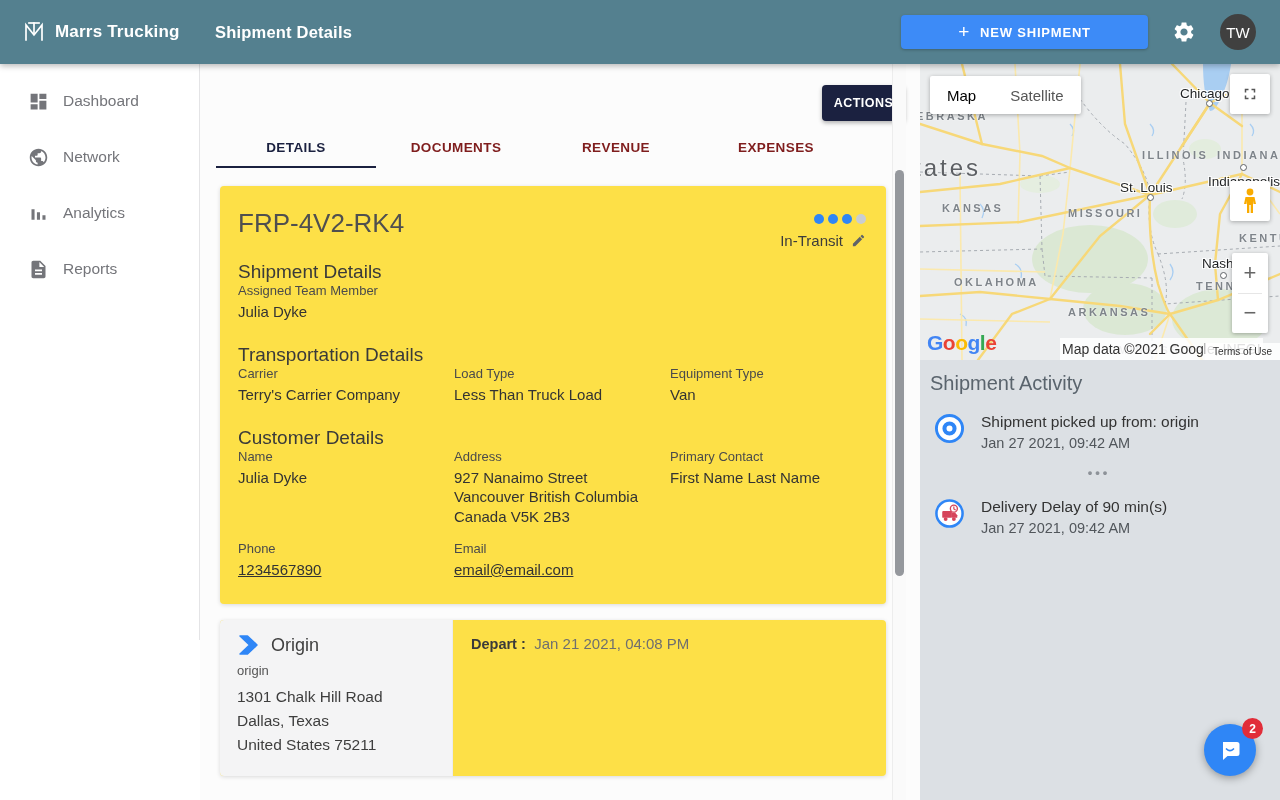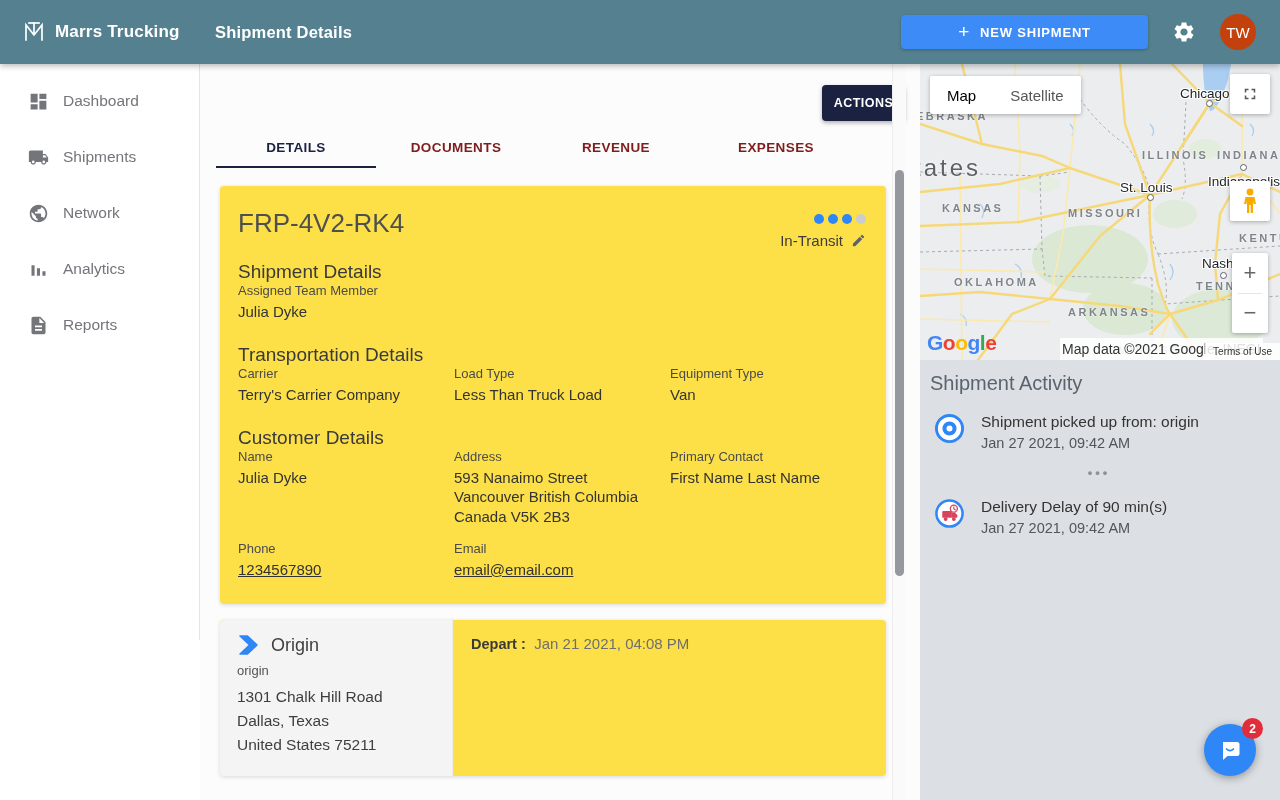--- a/index.html
+++ b/index.html
@@ -14,21 +14,21 @@
   .brand-logo { width:24px; height:24px; flex:0 0 auto; }
   .brand-name { color:#fff; font-size:17px; font-weight:bold; letter-spacing:.2px; }
   .page-title { color:#fff; font-size:16.5px; font-weight:bold; letter-spacing:.2px; }
   .header-right { margin-left:auto; display:flex; align-items:center; gap:24px; padding-right:24px; }
   .new-shipment-btn { width:247px; height:34px; background:#3D8BF7; border:none; border-radius:4px;
             color:#fff; font-family:inherit; font-size:13px; font-weight:bold; letter-spacing:.8px;
             display:flex; align-items:center; justify-content:center; gap:10px; cursor:pointer;
             box-shadow:0 1px 3px rgba(0,0,0,.25); }
   .plus-glyph { font-size:19px; font-weight:400; line-height:1; margin-top:-2px; }
   .gear-btn { width:24px; height:24px; cursor:pointer; }
-  .avatar { width:36px; height:36px; border-radius:50%; background:#c2410c; color:#fff;
+  .avatar { width:36px; height:36px; border-radius:50%; background:#404040; color:#fff;
             display:flex; align-items:center; justify-content:center; font-size:15px; cursor:pointer; }
 
   
   .sidebar { position:absolute; left:0; top:64px; width:200px; height:576px; background:#fff;
              border-right:1px solid #e4e4e6; z-index:20; padding-top:9px; }
   .side-item { height:56px; display:flex; align-items:center; gap:14px; padding-left:28px; cursor:pointer; }
   .side-item svg { width:21px; height:21px; fill:#74757a; flex:0 0 auto; }
   .side-label { color:#74757a; font-size:15.5px; }
 
   
@@ -156,26 +156,20 @@
 
   <div class="sidebar">
     <div class="side-item">
       <svg viewBox="0 0 24 24">
           <path d="M3 13h8V3H3v10zm0 8h8v-6H3v6zm10 0h8V11h-8v10zm0-18v6h8V3h-8z"></path>
         </svg>
       <span class="side-label">Dashboard</span>
     </div>
     <div class="side-item">
       <svg viewBox="0 0 24 24">
-          <path d="M20 8h-3V4H3c-1.1 0-2 .9-2 2v11h2c0 1.66 1.34 3 3 3s3-1.34 3-3h6c0 1.66 1.34 3 3 3s3-1.34 3-3h2v-5l-3-4zM6 18.5c-.83 0-1.5-.67-1.5-1.5s.67-1.5 1.5-1.5 1.5.67 1.5 1.5-.67 1.5-1.5 1.5zm13.5-9l1.96 2.5H17V9.5h2.5zm-1.5 9c-.83 0-1.5-.67-1.5-1.5s.67-1.5 1.5-1.5 1.5.67 1.5 1.5-.67 1.5-1.5 1.5z"></path>
-        </svg>
-      <span class="side-label">Shipments</span>
-    </div>
-    <div class="side-item">
-      <svg viewBox="0 0 24 24">
           <path d="M12 2C6.48 2 2 6.48 2 12s4.48 10 10 10 10-4.48 10-10S17.52 2 12 2zm-1 17.93c-3.95-.49-7-3.85-7-7.93 0-.62.08-1.21.21-1.79L9 15v1c0 1.1.9 2 2 2v1.93zm6.9-2.54c-.26-.81-1-1.39-1.9-1.39h-1v-3c0-.55-.45-1-1-1H8v-2h2c.55 0 1-.45 1-1V7h2c1.1 0 2-.9 2-2v-.41c2.93 1.19 5 4.06 5 7.41 0 2.08-.8 3.97-2.1 5.39z"></path>
         </svg>
       <span class="side-label">Network</span>
     </div>
     <div class="side-item">
       <svg viewBox="0 0 24 24">
           <path d="M4 7h3.5v12H4zM10.2 10.5h3.5V19h-3.5zM16.5 14H20v5h-3.5z"></path>
         </svg>
       <span class="side-label">Analytics</span>
     </div>
@@ -238,21 +232,21 @@
 
       <div class="sec-title">Customer Details</div>
       <div class="grid3">
         <div>
           <div class="fieldlabel">Name</div>
           <div class="fieldvalue">Julia Dyke</div>
         </div>
         <div>
           <div class="fieldlabel">Address</div>
           <div class="fieldvalue">
-            <div>593 Nanaimo Street</div>
+            <div>927 Nanaimo Street</div>
             <div>Vancouver British Columbia</div>
             <div>Canada V5K 2B3</div>
           </div>
         </div>
         <div>
           <div class="fieldlabel">Primary Contact</div>
           <div class="fieldvalue">First Name Last Name</div>
         </div>
       </div>
       <div class="grid3" style="margin-top:14px;">

